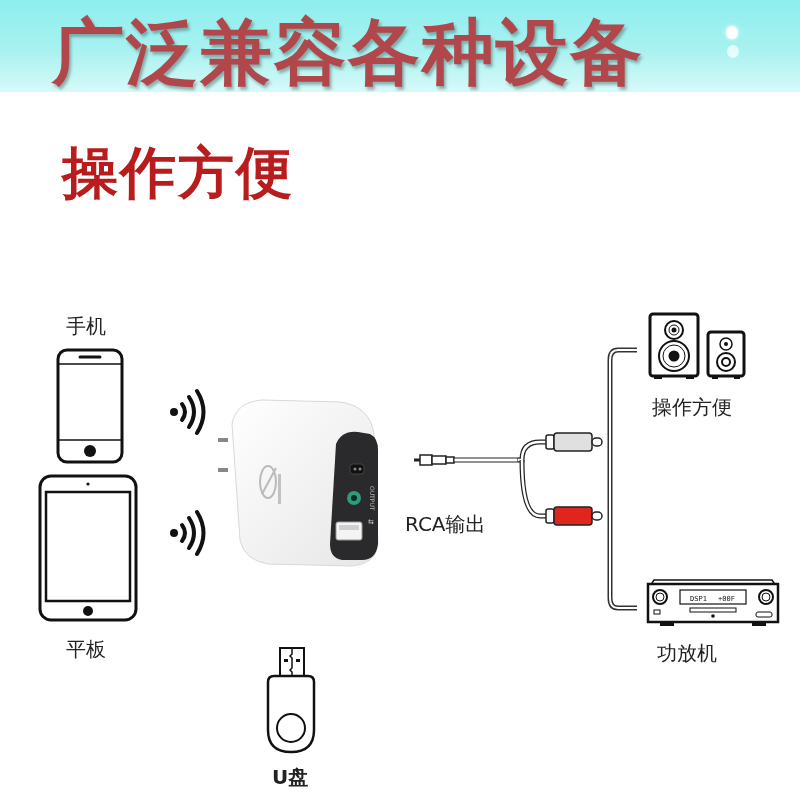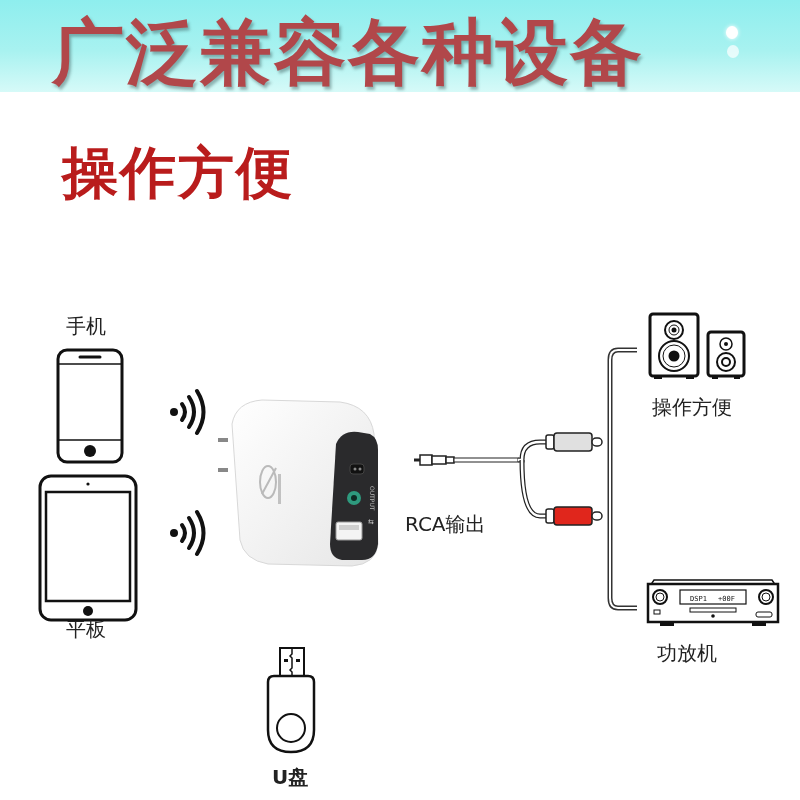--- a/index.html
+++ b/index.html
@@ -32,21 +32,21 @@
   <line x1="24" y1="9" x2="44" y2="9" stroke="#111" stroke-width="3" stroke-linecap="round"></line>
   <circle cx="34" cy="103" r="6" fill="#111"></circle>
 </svg>
 
 <svg class="abs" style="left:38px; top:474px;" width="100" height="150" viewBox="0 0 100 150">
   <rect x="2" y="2" width="96" height="144" rx="11" fill="#fff" stroke="#111" stroke-width="3"></rect>
   <rect x="8" y="18" width="84" height="109" fill="#fff" stroke="#111" stroke-width="2.5"></rect>
   <circle cx="50" cy="10" r="1.6" fill="#111"></circle>
   <circle cx="50" cy="137" r="5" fill="#111"></circle>
 </svg>
-<div class="label" style="left:66px; top:617px;">平板</div>
+<div class="label" style="left:66px; top:637px;">平板</div>
 
 <svg class="abs" style="left:168px; top:388px;" width="40" height="48" viewBox="0 0 40 48">
   <circle cx="6" cy="24" r="4" fill="#111"></circle>
   <path d="M14 16 Q20 24 14 32" stroke="#111" stroke-width="4" fill="none" stroke-linecap="round"></path>
   <path d="M21 9 Q31 24 21 39" stroke="#111" stroke-width="4" fill="none" stroke-linecap="round"></path>
   <path d="M29 3 Q42 24 29 45" stroke="#111" stroke-width="4" fill="none" stroke-linecap="round"></path>
 </svg>
 <svg class="abs" style="left:168px; top:509px;" width="40" height="48" viewBox="0 0 40 48">
   <circle cx="6" cy="24" r="4" fill="#111"></circle>
   <path d="M14 16 Q20 24 14 32" stroke="#111" stroke-width="4" fill="none" stroke-linecap="round"></path>

